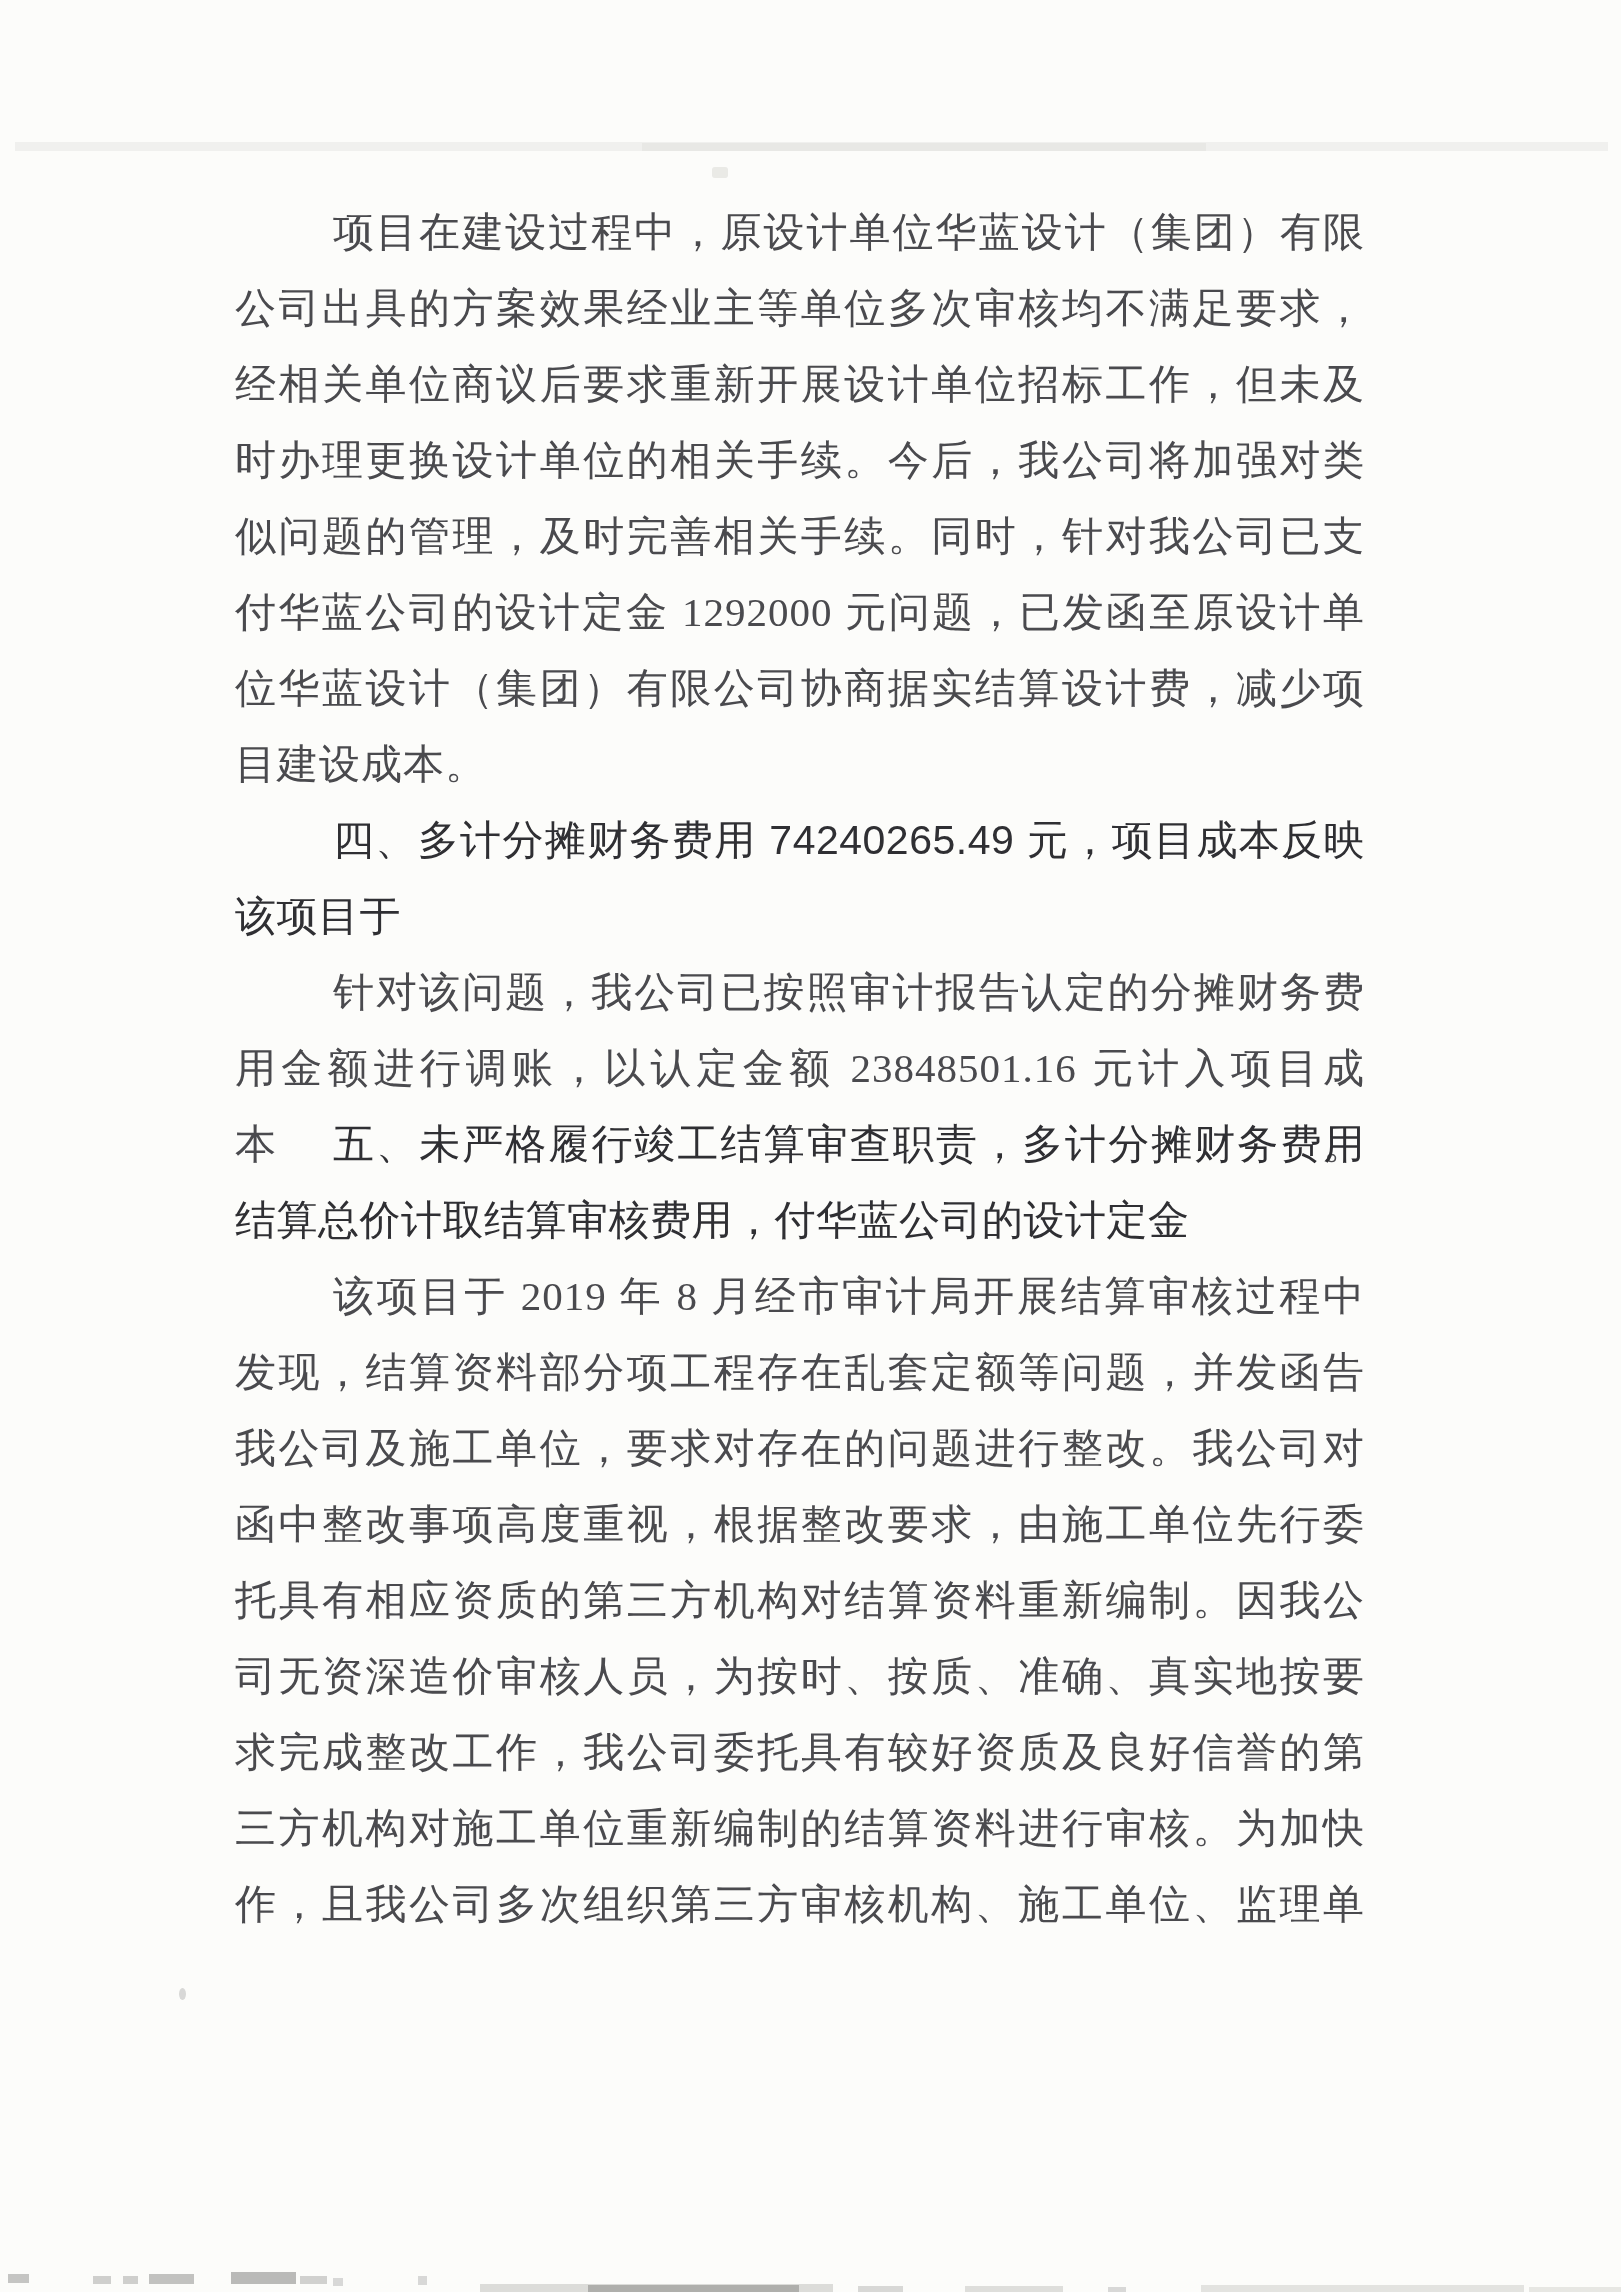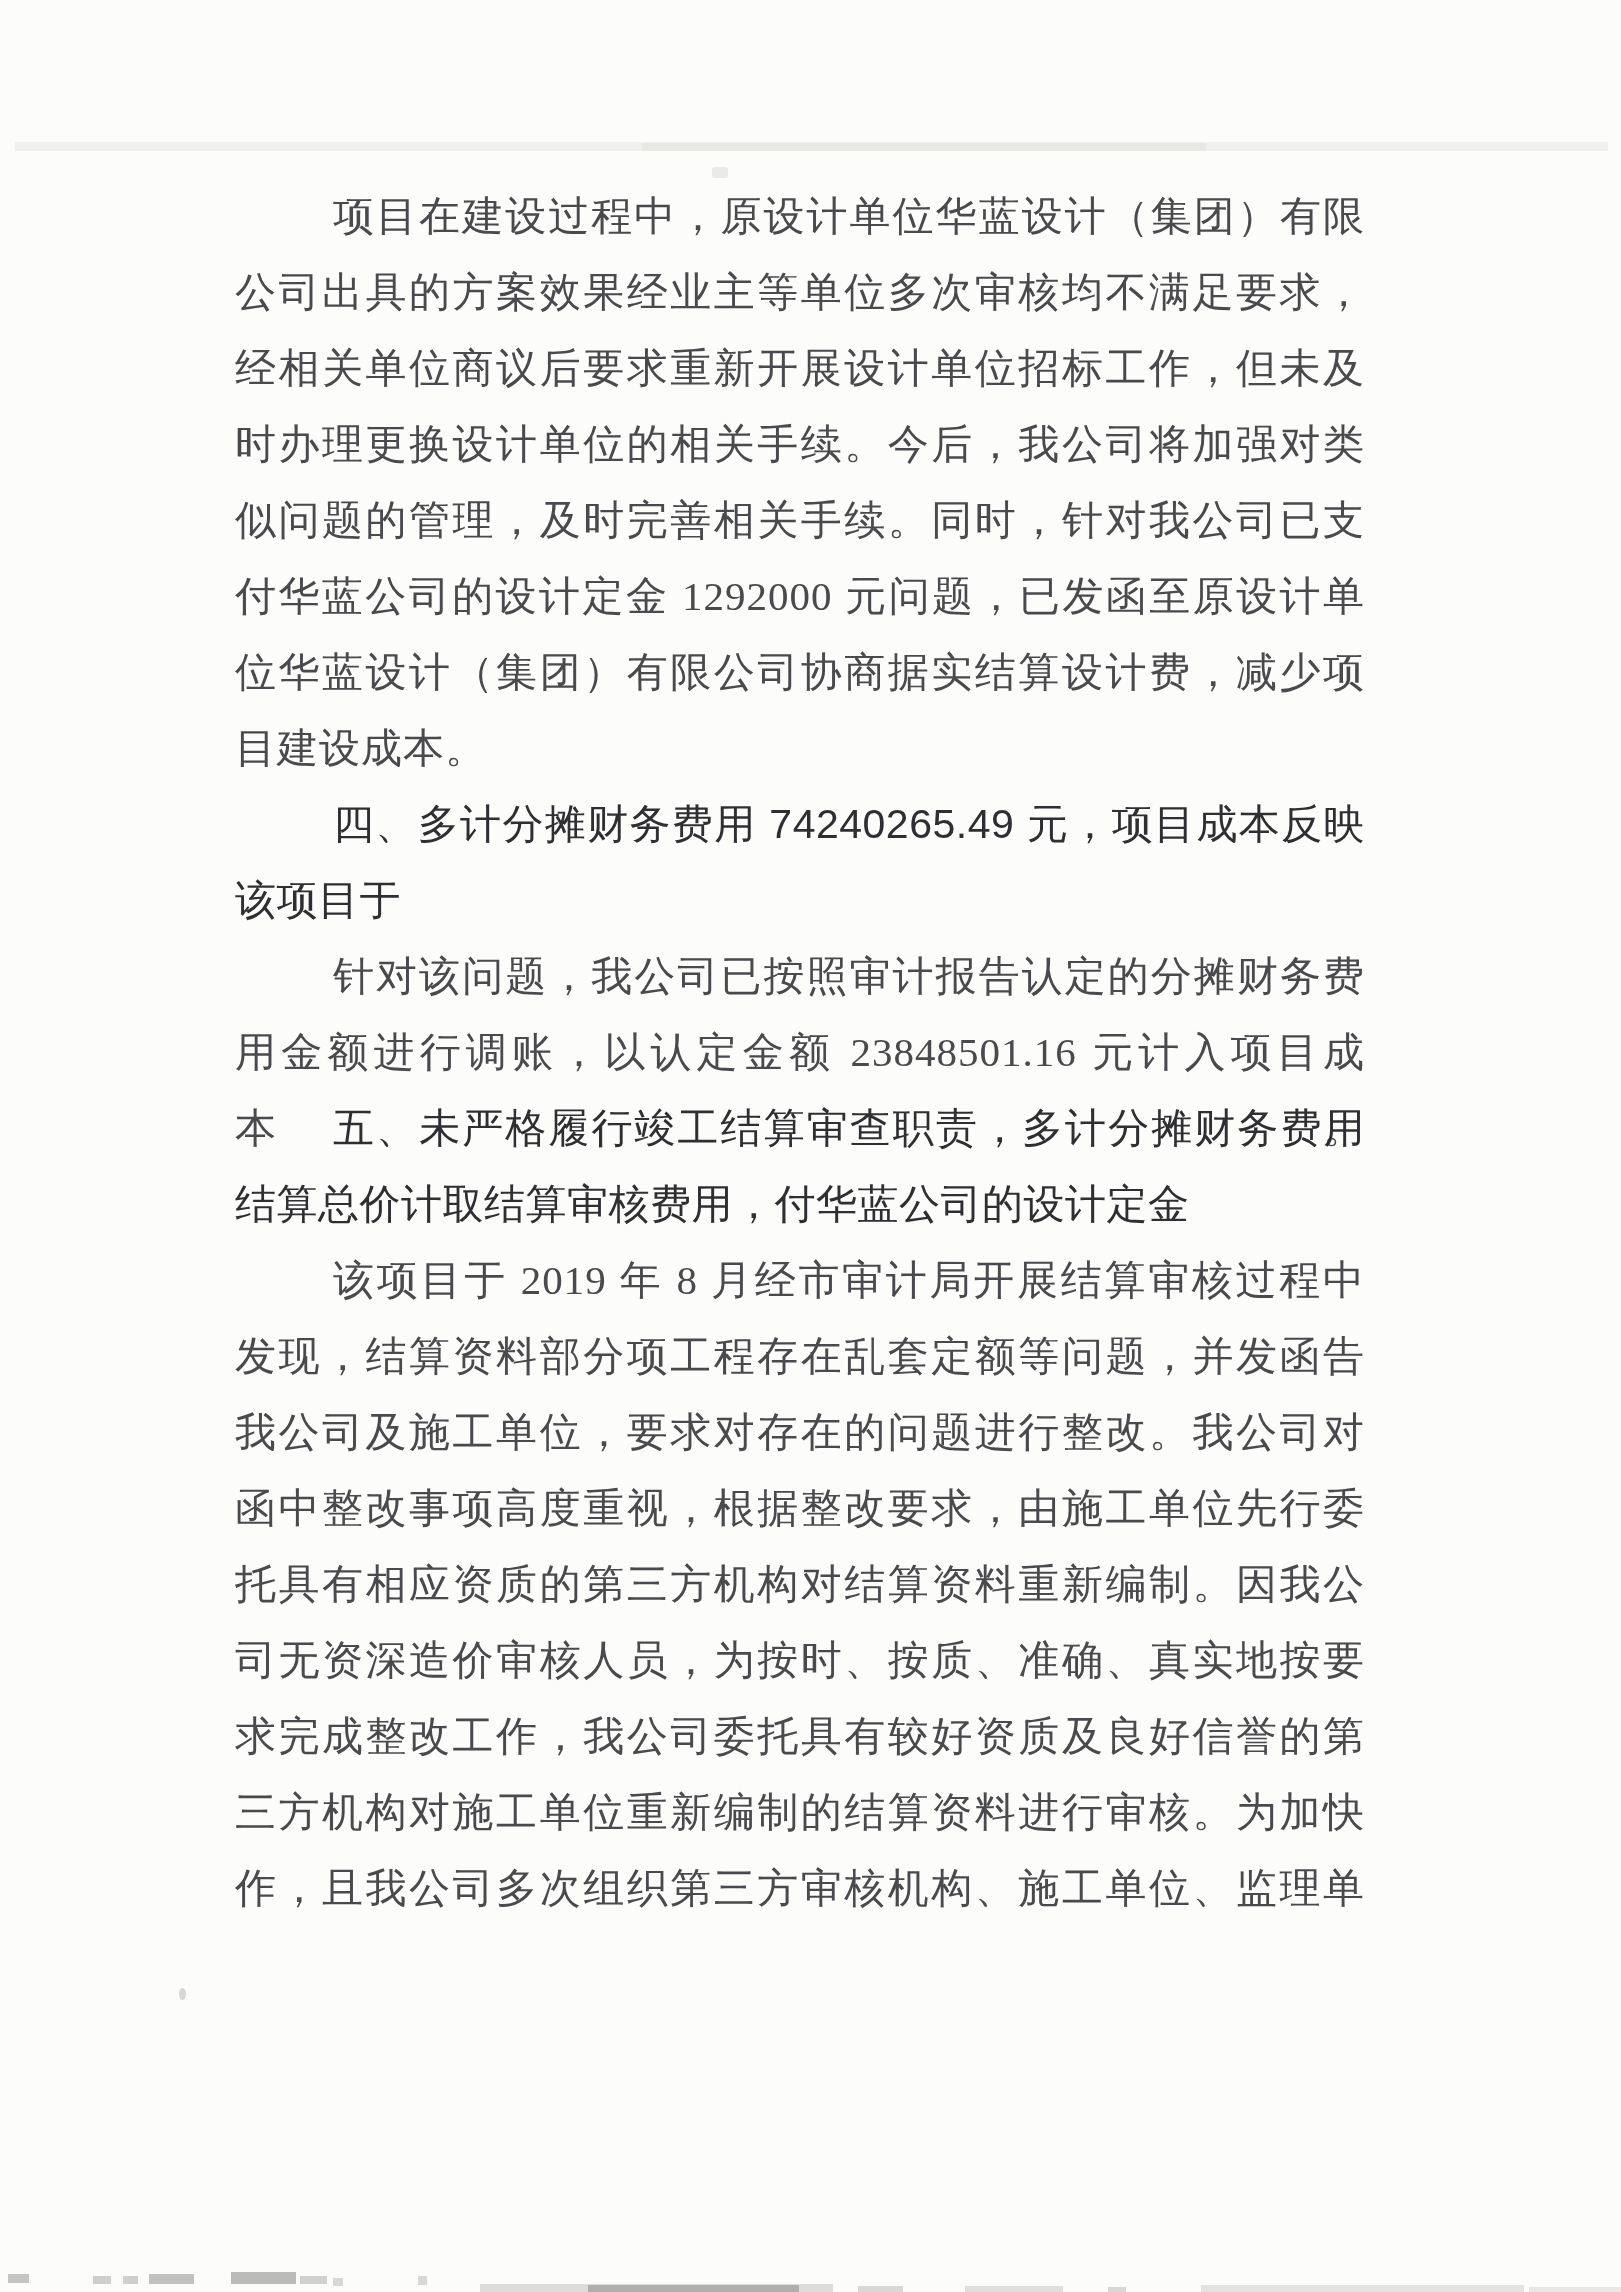--- a/index.html
+++ b/index.html
@@ -8,21 +8,21 @@
     position: relative;
     width: 1621px;
     height: 2293px;
     background: #fcfcfa;
     overflow: hidden;
     font-family: "Liberation Serif", "DejaVu Serif", serif;
   }
   .textblock {
     position: absolute;
     left: 235px;
-    top: 178px;
+    top: 194px;
     width: 1130px;
   }
   .line {
     height: 76px;
     line-height: 76px;
     font-size: 41px;
     color: #4a4a4e;
     letter-spacing: 1px;
     white-space: pre;
   }

